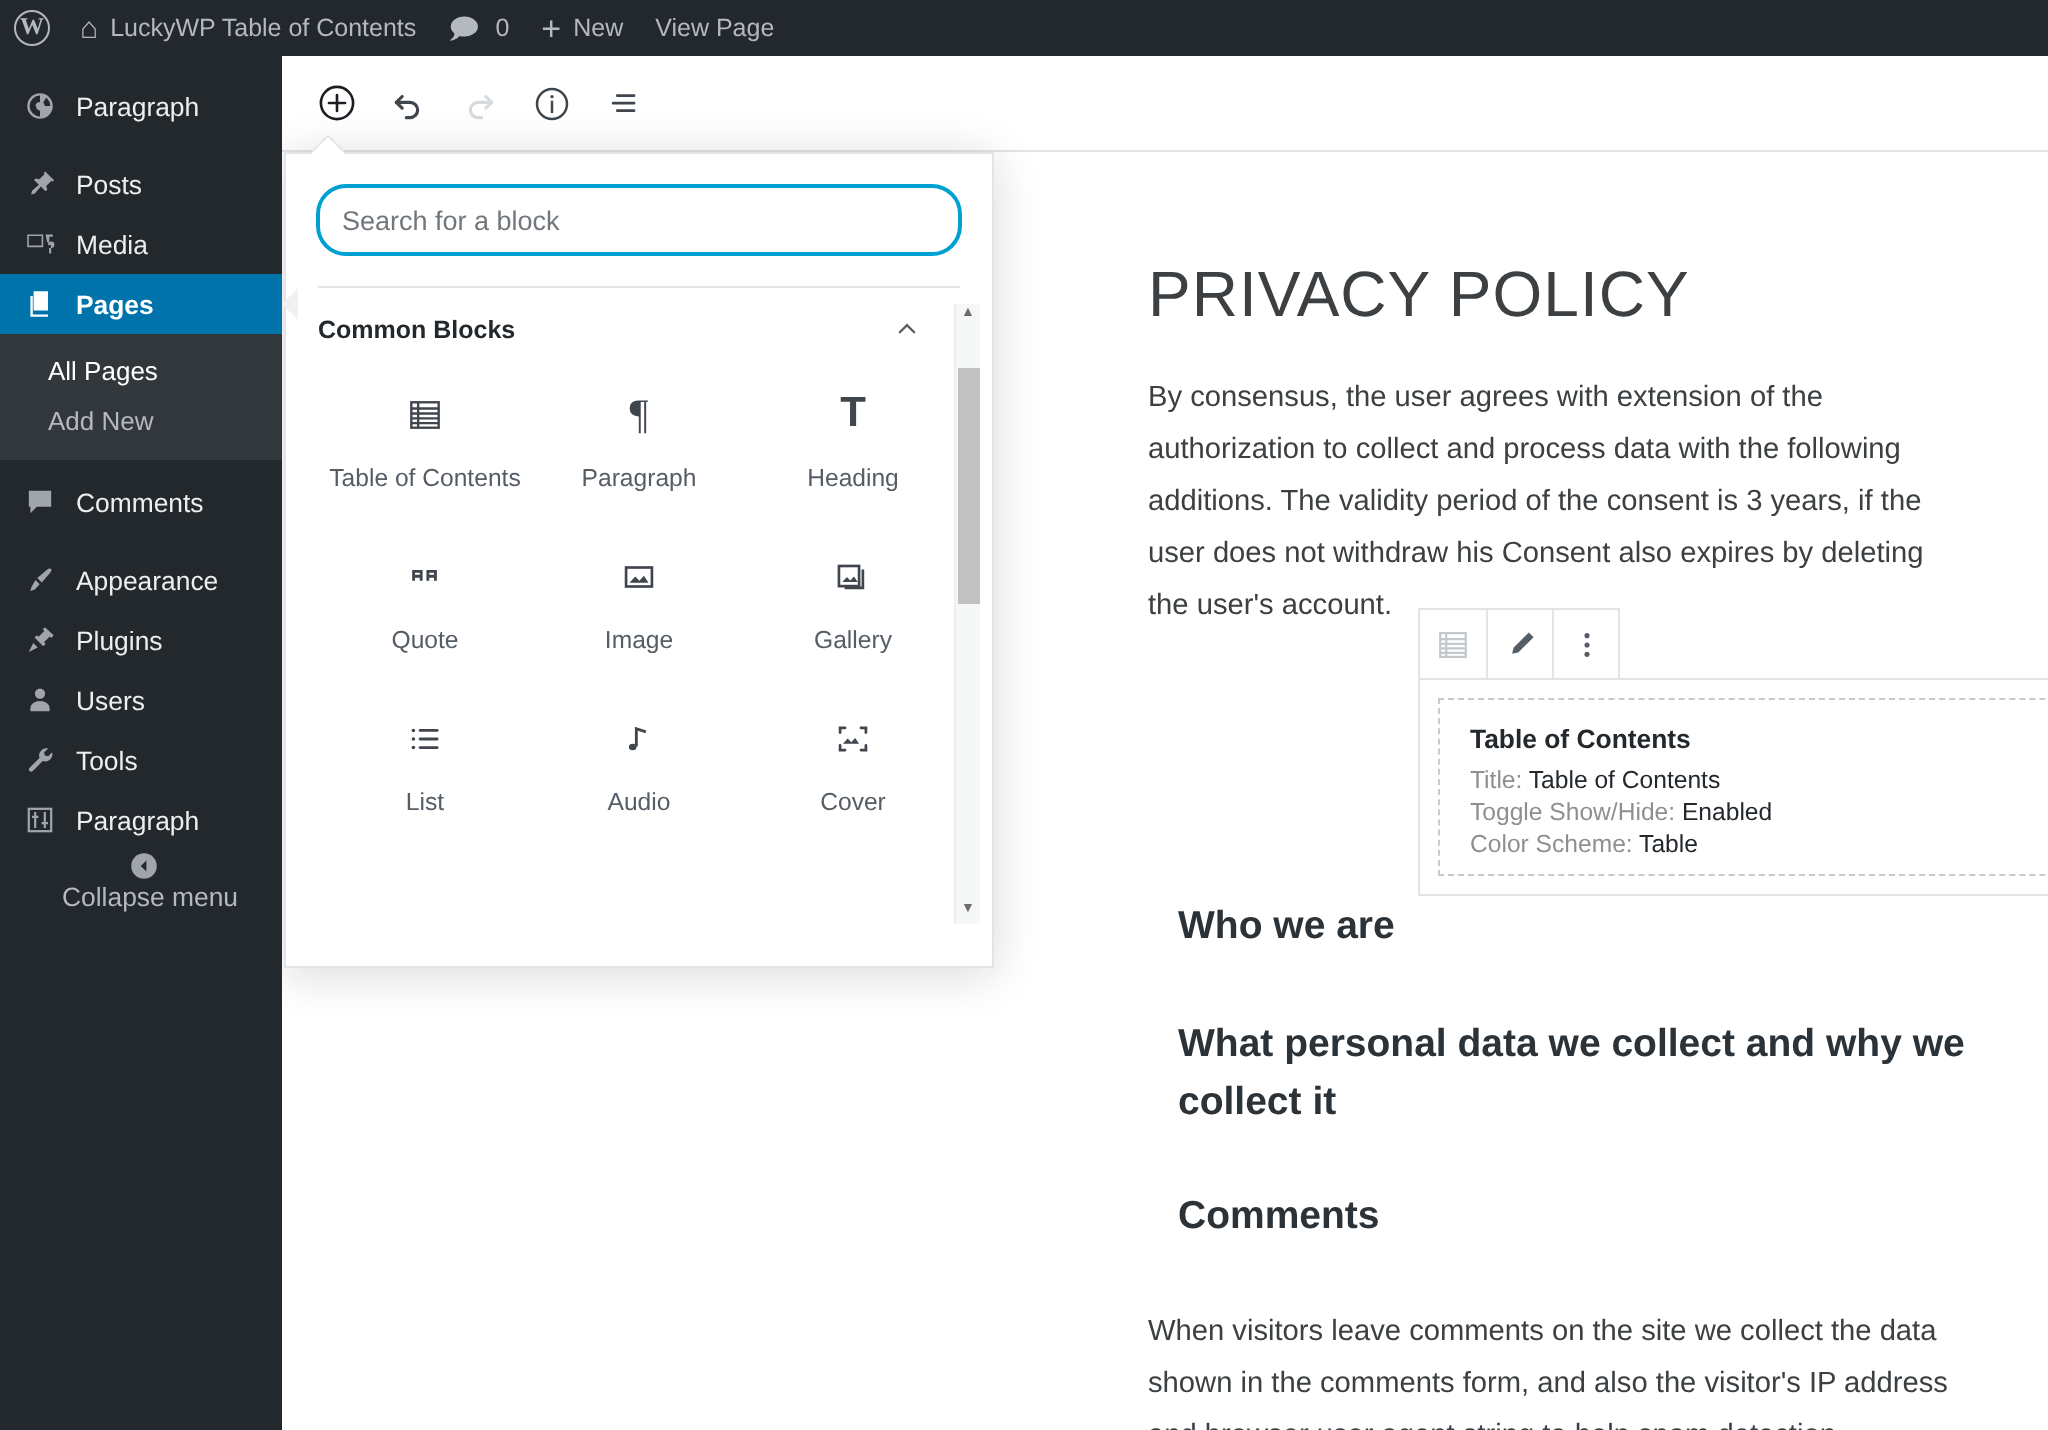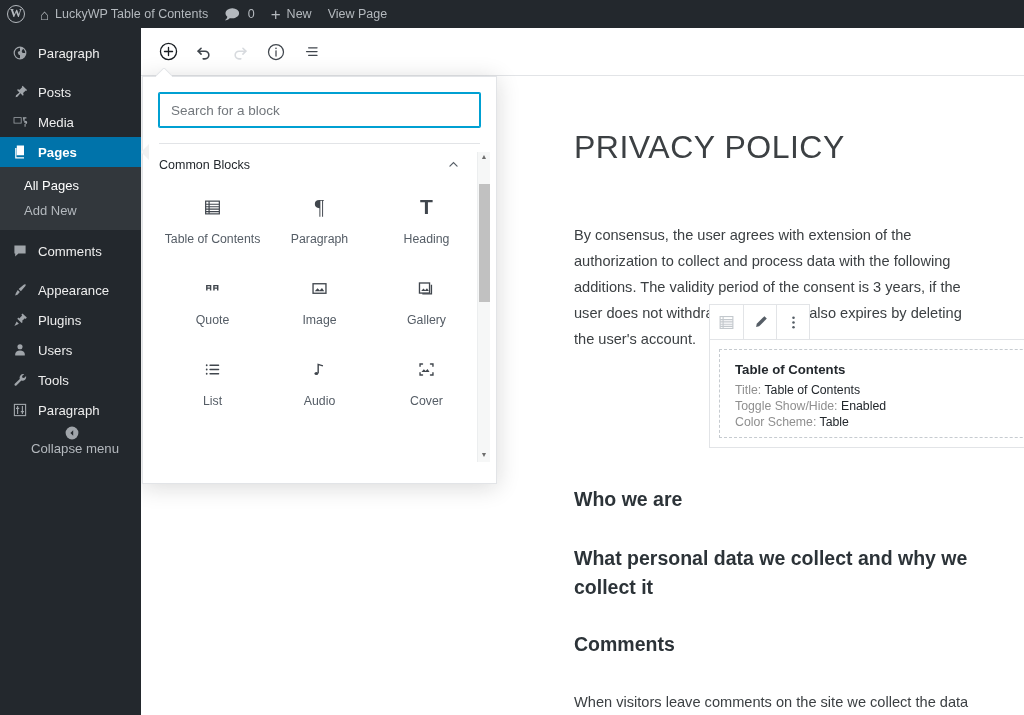--- a/index.html
+++ b/index.html
@@ -119,38 +119,38 @@
     content: ""; position: absolute; top: 2px; left: 1px;
     width: 13px; height: 13px; background: #fff;
     border-left: 1px solid #e2e4e7; border-top: 1px solid #e2e4e7;
     transform: rotate(45deg);
   }
   .ins-searchwrap { padding: 16px; }
   #block-search {
     width: 100%; height: 34px;
     border: 1px solid #00a0d2;
     box-shadow: 0 0 0 1px #00a0d2;
-    border-radius: 1px;
+    border-radius: 14px;
     padding: 0 11px;
     font-size: 13.5px;
     font-family: "Liberation Sans", sans-serif;
     color: #32373c;
     outline: none;
   }
   #block-search::placeholder { color: #72777c; }
   .ins-body {
     position: relative;
     height: 340px;
     border-top: 1px solid #e2e4e7;
     margin: 0 16px;
   }
   .panel-header {
     display: flex; align-items: flex-start; justify-content: space-between;
     padding: 14px 4px 8px 0;
-    font-size: 12.5px; font-weight: normal; color: #23282d;
+    font-size: 12.5px; font-weight: bold; color: #23282d;
   }
   .panel-header .chev { color: #555d66; font-size: 13px; padding-right: 16px;}
   .block-grid {
     display: grid;
     grid-template-columns: repeat(3, 1fr);
     row-gap: 4px;
   }
   .block-cell {
     display: flex; flex-direction: column; align-items: center;
     padding: 14px 4px 10px 4px;
@@ -185,31 +185,31 @@
     overflow: hidden;
     background: #fff;
   }
   .post-inner { width: 430px; margin-left: 433px; padding-top: 52px; }
   #post-title {
     font-family: "Liberation Sans", sans-serif;
     font-size: 32px; font-weight: 300;
     letter-spacing: 0.5px;
     color: #3c4043;
     text-transform: uppercase;
-    margin: 0 0 56px 0;
+    margin: 0 0 20px 0;
     line-height: 1.15;
   }
   .para {
     font-size: 14.6px; line-height: 26px; color: #3c4043;
     margin: 0 18px 20px 0;
   }
   .h2 {
     font-size: 19.5px; font-weight: bold; color: #2c3338;
     line-height: 29px;
-    margin: 0 0 30px 0;
+    margin: 0 0 30px 15px;
   }
   .h2.tall { margin-bottom: 28px; }
 
   
   #blocktoolbar {
     position: absolute; left: 568px; top: 276px;
     height: 36px; width: 101px;
     background: #fff;
     border: 1px solid #e2e4e7;
     display: flex; align-items: center;

